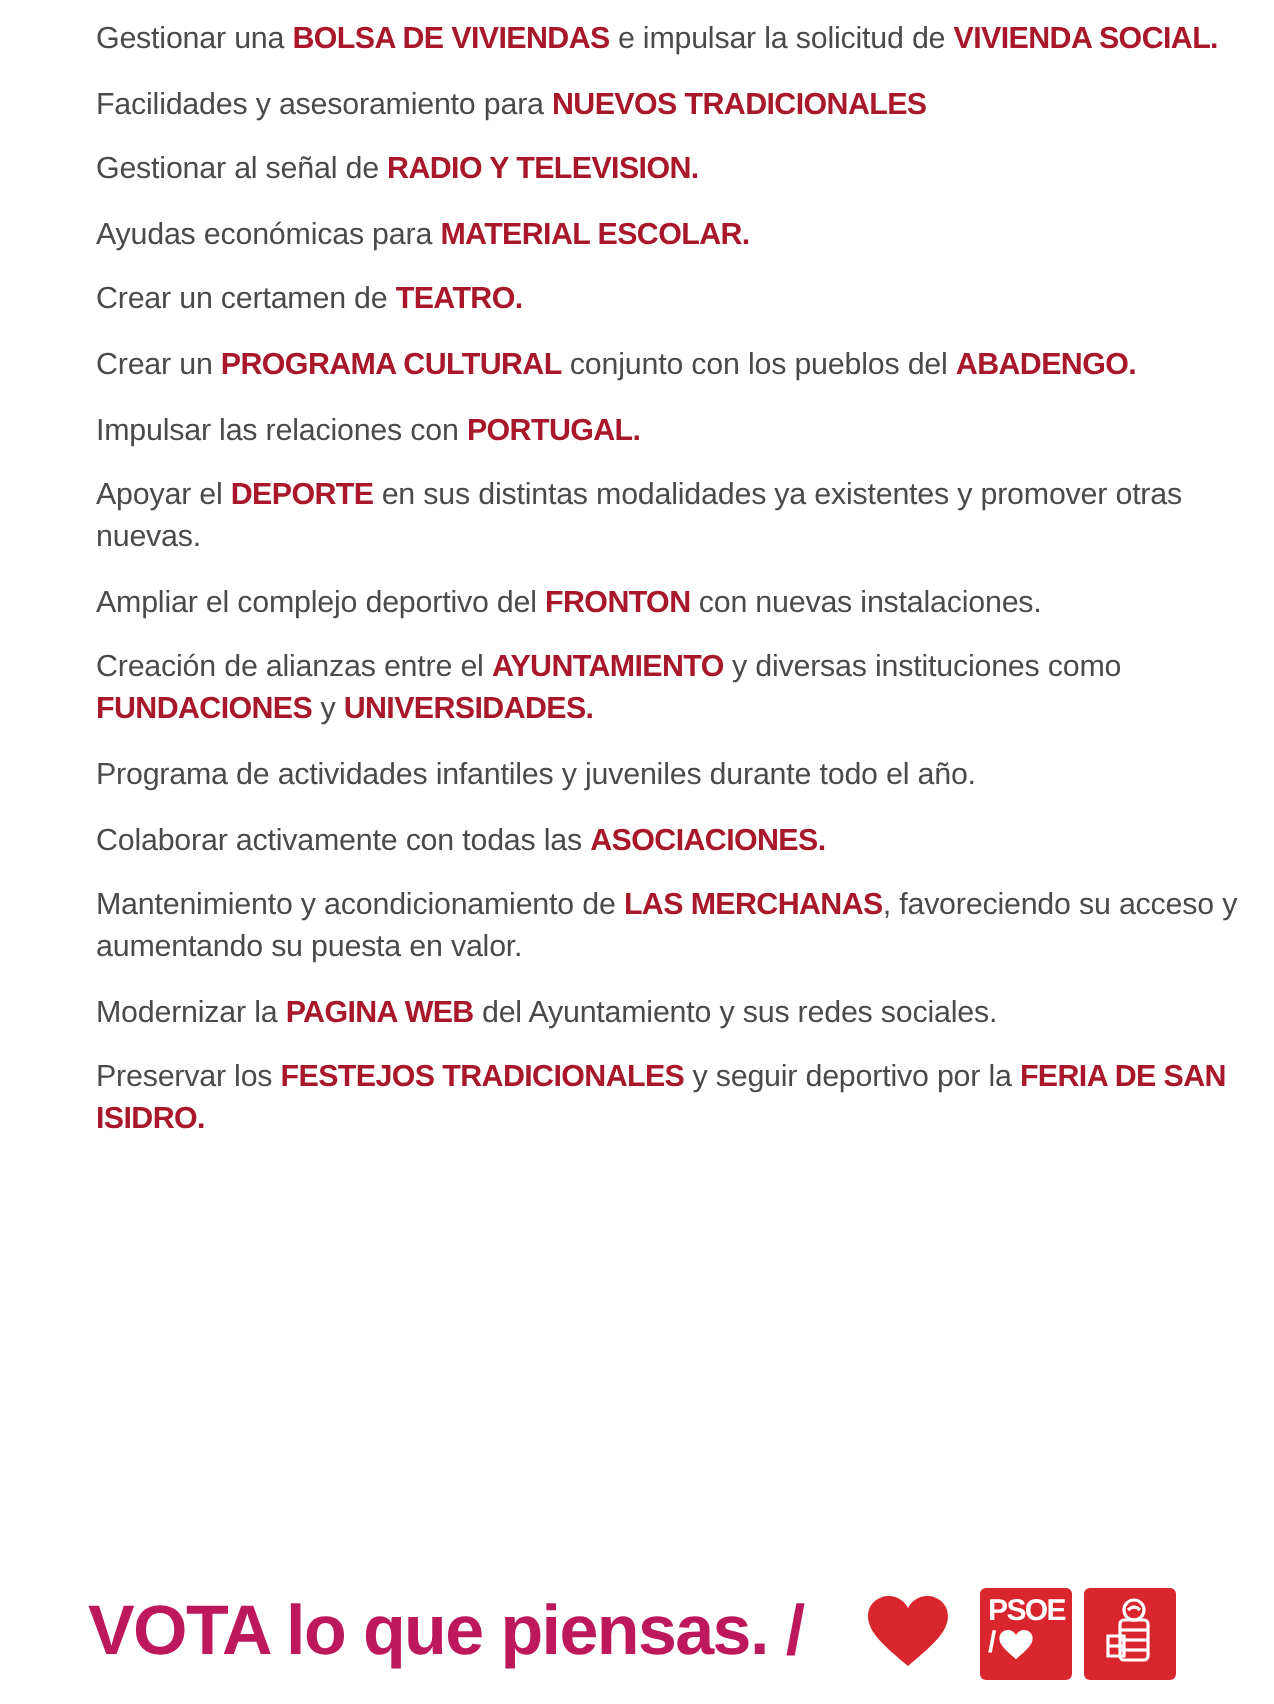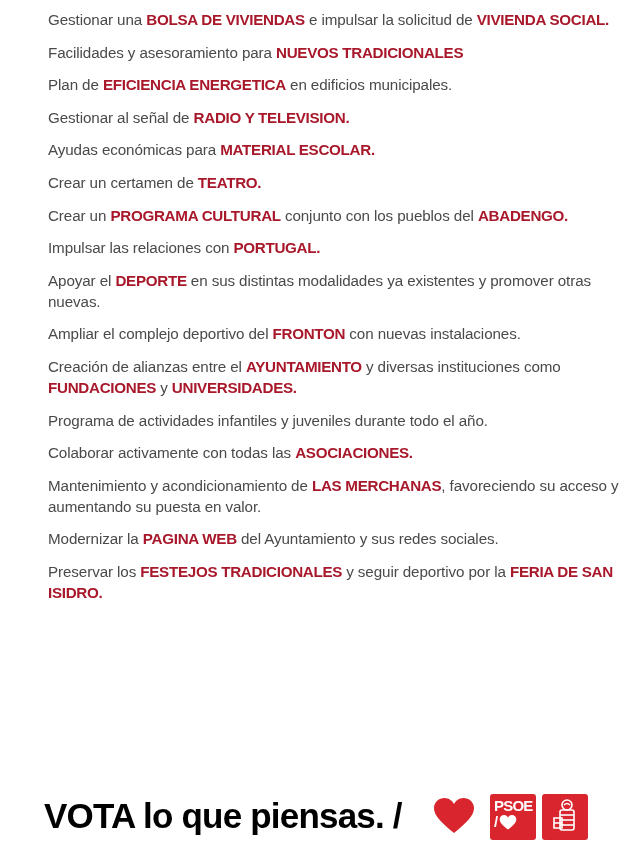--- a/index.html
+++ b/index.html
@@ -15,21 +15,21 @@
   .item {
     font-size: 15.2px; line-height: 21px; color: #4a4a4a;
     margin: 0 0 11.6px 0; letter-spacing: -0.1px;
   }
   .hl { color: #a8182a; font-weight: bold; letter-spacing: -0.3px; }
   .footer {
     position: absolute; left: 44px; top: 792px; height: 52px; width: 560px;
   }
   .slogan {
     position: absolute; left: 0; top: 2px;
-    font-size: 35px; font-weight: bold; color: #000000;
+    font-size: 35px; font-weight: bold; color: #be185d;
     letter-spacing: -0.8px; line-height: 44px; white-space: nowrap;
   }
   .heart {
     position: absolute; left: 390px; top: 6px; width: 40px; height: 36px;
   }
   .logo {
     position: absolute; top: 2px; width: 46px; height: 46px;
     background: #d9252e; border-radius: 3px;
   }
   .logo-psoe { left: 446px; }
@@ -38,21 +38,20 @@
     position: absolute; left: 4px; top: 4px; color: #fff;
     font-weight: bold; font-size: 15px; line-height: 16px; letter-spacing: -0.8px;
   }
 </style>
 </head>
 <body>
 
 <ul class="list" id="proposal-list">
     <li class="item"><span>Gestionar una </span><span class="hl">BOLSA DE VIVIENDAS</span><span> e impulsar la solicitud de </span><span class="hl">VIVIENDA SOCIAL.</span></li>
     <li class="item"><span>Facilidades y asesoramiento para </span><span class="hl">NUEVOS TRADICIONALES</span></li>
-    <li class="item"><span>Plan de </span><span class="hl">EFICIENCIA ENERGETICA</span><span> en edificios municipales.</span></li>
     <li class="item"><span>Gestionar al señal de </span><span class="hl">RADIO Y TELEVISION.</span></li>
     <li class="item"><span>Ayudas económicas para </span><span class="hl">MATERIAL ESCOLAR.</span></li>
     <li class="item"><span>Crear un certamen de </span><span class="hl">TEATRO.</span></li>
     <li class="item"><span>Crear un </span><span class="hl">PROGRAMA CULTURAL</span><span> conjunto con los pueblos del </span><span class="hl">ABADENGO.</span></li>
     <li class="item"><span>Impulsar las relaciones con </span><span class="hl">PORTUGAL.</span></li>
     <li class="item"><span>Apoyar el </span><span class="hl">DEPORTE</span><span> en sus distintas modalidades ya existentes y promover otras nuevas.</span></li>
     <li class="item"><span>Ampliar el complejo deportivo del </span><span class="hl">FRONTON</span><span> con nuevas instalaciones.</span></li>
     <li class="item"><span>Creación de alianzas entre el </span><span class="hl">AYUNTAMIENTO</span><span> y diversas instituciones como </span><span class="hl">FUNDACIONES</span><span> y </span><span class="hl">UNIVERSIDADES.</span></li>
     <li class="item"><span>Programa de actividades infantiles y juveniles durante todo el año.</span></li>
     <li class="item"><span>Colaborar activamente con todas las </span><span class="hl">ASOCIACIONES.</span></li>

